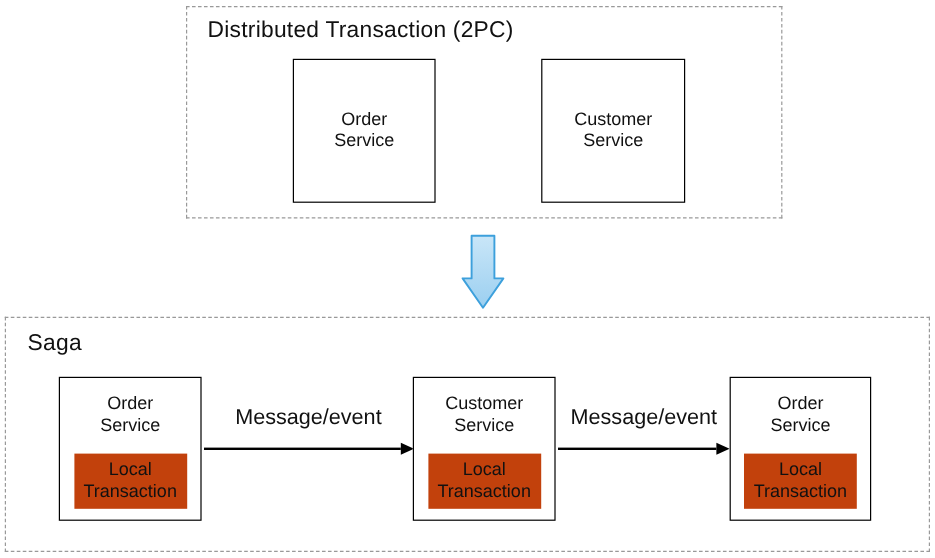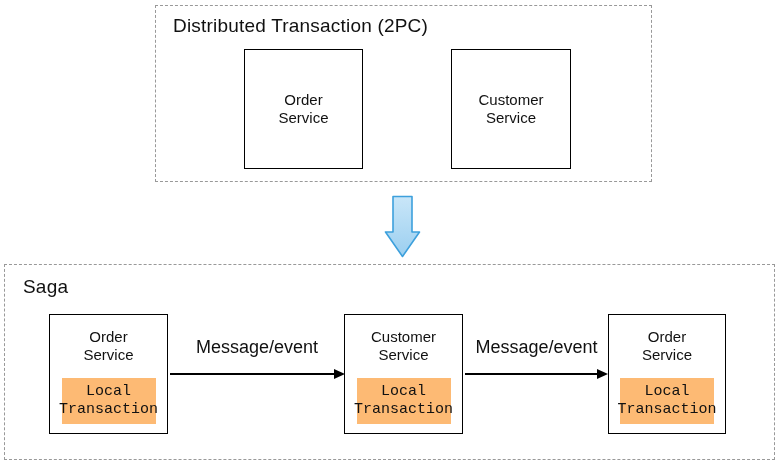--- a/index.html
+++ b/index.html
@@ -47,25 +47,24 @@
   .saga-node .node-label {
     margin-top: 13px;
   }
   .local-box {
     position: absolute;
     left: 50%;
     transform: translateX(-50%);
     bottom: 9px;
     width: 94px;
     height: 46px;
-    background: #fdba74;
+    background: #c2410c;
     display: flex;
     align-items: center;
     justify-content: center;
-    font-family: Liberation Mono, monospace;
   }
   .local-label {
     font-size: 15px;
     line-height: 1.2;
     text-align: center;
     white-space: pre-line;
     color: #111111;
   }
   .edge-line {
     position: absolute;

